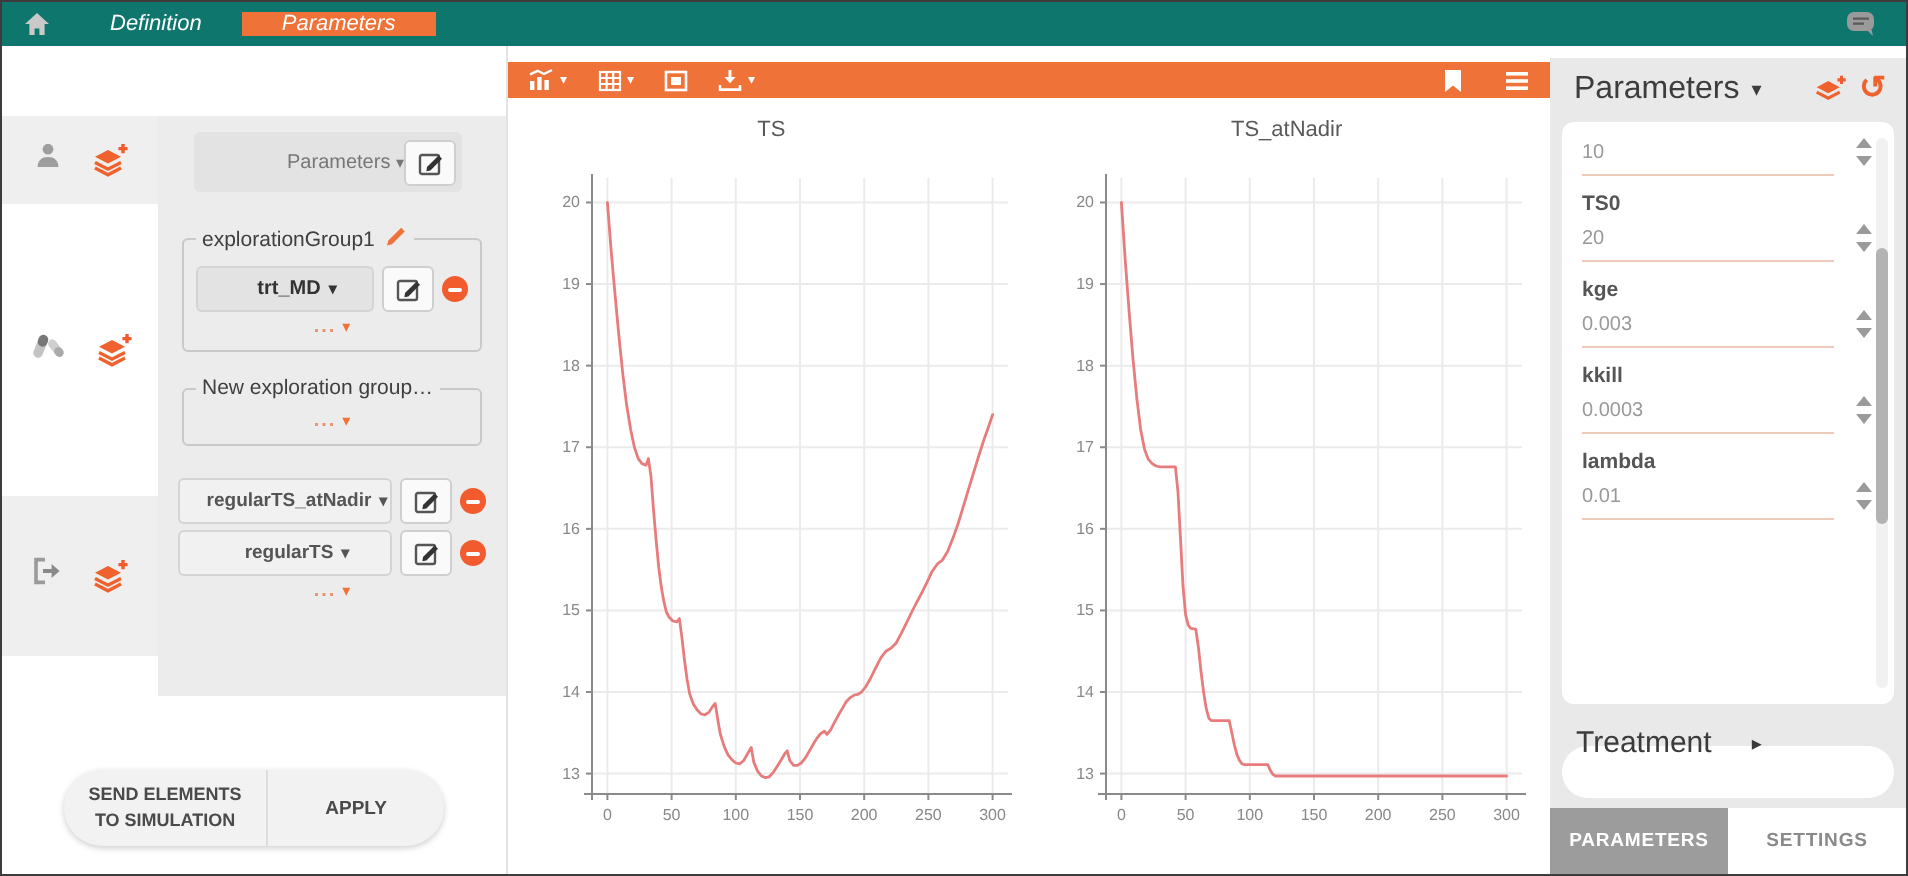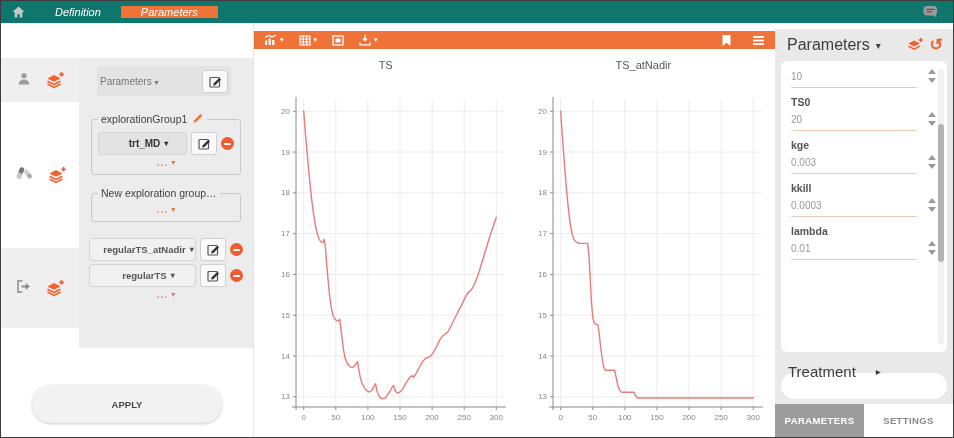--- a/index.html
+++ b/index.html
@@ -19,21 +19,21 @@
   
   .sidebar { width:253px; flex:none; position:relative; background:#fff; border-right:1px solid #e3e3e3; }
   .rail-block { position:absolute; left:0; width:78px; display:flex; align-items:center; justify-content:center; gap:13px; }
   .rb1 { top:35px; height:44px; background:#efefef; }
   .rb2 { top:79px; height:146px; background:#fff; }
   .rb3 { top:225px; height:80px; background:#efefef; }
   .addlayer { cursor:pointer; display:flex; }
 
   .side-content { position:absolute; left:78px; top:35px; width:174px; height:290px; background:#ececec; padding:8px 10px; }
   .param-row { background:#e3e3e3; border-radius:3px; height:30px; display:flex; align-items:center; padding:3px; margin:0 12px 16px 8px; }
-  .sel-label { flex:1; text-align:left; font-size:10px; color:#777; }
+  .sel-label { flex:1; text-align:right; font-size:10px; color:#777; }
   .caret { font-size:8px; color:#777; }
   .caret.orange { color:#ef7239; }
   .edit-btn { width:26px; height:23px; background:#fafafa; border:1px solid #cfcfcf; border-radius:3px; display:flex; align-items:center; justify-content:center; cursor:pointer; flex:none; }
 
   fieldset.grp { border:1px solid #c9c9c9; border-radius:3px; margin:0 2px 12px; padding:3px 6px 2px; }
   fieldset.grp legend { font-size:10.5px; color:#3f3f3f; padding:0 3px; display:flex; align-items:center; gap:5px; }
   .item-row { display:flex; align-items:center; gap:4px; margin:3px 0; }
   .item-select { flex:1; background:#e3e3e3; border:1px solid #d4d4d4; border-radius:3px; height:23px; display:flex; align-items:center; justify-content:center; gap:4px; font-size:10px; font-weight:bold; color:#333; cursor:pointer;padding-left:12px; }
   .minus { width:13px; height:13px; border-radius:50%; background:#f15b2e; position:relative; flex:none; cursor:pointer; }
   .minus::after { content:""; position:absolute; left:3px; right:3px; top:5.5px; height:2px; background:#fff; border-radius:1px; }
@@ -47,21 +47,21 @@
   .act-send { flex:1.15; border-right:1px solid #ddd; font-size:9px; line-height:1.45; }
   .act-apply { flex:1; font-size:9.5px; }
 
   
   .center { flex:1; min-width:0; display:flex; flex-direction:column; background:#fff; padding-top:8px; }
   .chart-toolbar { height:18px; background:#ef7239; display:flex; align-items:center; padding:0 10px; gap:15px; flex:none; }
   .tb-ico { display:flex; align-items:center; gap:3px; cursor:pointer; }
   .tb-caret { font-size:7px; color:#fff; }
   .tb-right { margin-left:auto; display:flex; gap:20px; align-items:center; }
   .charts { flex:1; display:flex; justify-content:space-evenly; padding-top:2px; }
-  .chart { display:flex; flex-direction:column; align-items:center;justify-content:space-between; }
+  .chart { display:flex; flex-direction:column; align-items:center; }
   .chart-title { font-size:11px; color:#595959; margin-top:8px; height:16px; }
 
   
   .rightpanel { width:178px; flex:none; background:#e9e9e9; border-top:6px solid #fff; display:flex; flex-direction:column; }
   .rp-head { height:32px; display:flex; align-items:center; padding:0 10px 0 12px; gap:6px; }
   .rp-title { font-size:16px; color:#3d3d3d; cursor:pointer; }
   .rp-head .caret { color:#3d3d3d; font-size:10px; margin-right:auto; }
   .undo-btn { color:#f0622d; font-size:16px; font-weight:bold; cursor:pointer; line-height:14px; }
   .rp-card { position:relative; margin:0 6px 8px; background:#fff; border-radius:6px; padding:6px 30px 6px 10px; flex:1; overflow:hidden; }
   .pfield { margin-bottom:6px; }
@@ -243,20 +243,24 @@
             <span class="minus"></span>
           </div>
           <div class="more">
             <span class="dots">...</span>
             <span class="caret orange">▾</span>
           </div>
         </div>
       </div>
 
       <div class="actions">
+        <button class="act-btn act-send">
+          <span>SEND ELEMENTS</span>
+          <span>TO SIMULATION</span>
+        </button>
         <button class="act-btn act-apply">APPLY</button>
       </div>
     </div>
 
     <div class="center">
       <div class="chart-toolbar">
         <span class="tb-ico">
           <svg width="13" height="12" viewBox="0 0 13 12">
               <rect x="1" y="6.5" width="2.2" height="4.5" fill="#fff"></rect>
               <rect x="4.6" y="4.5" width="2.2" height="6.5" fill="#fff"></rect>

